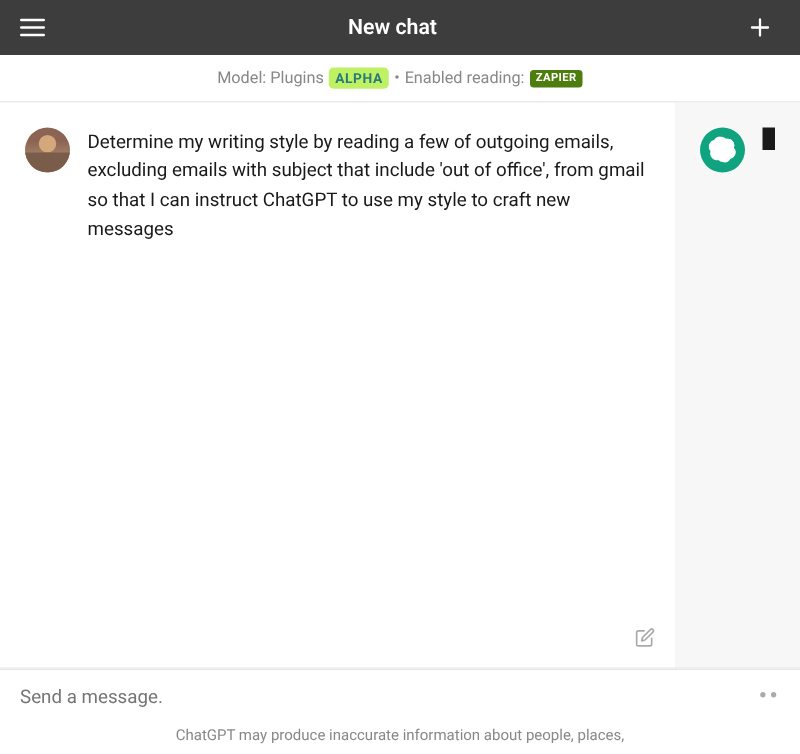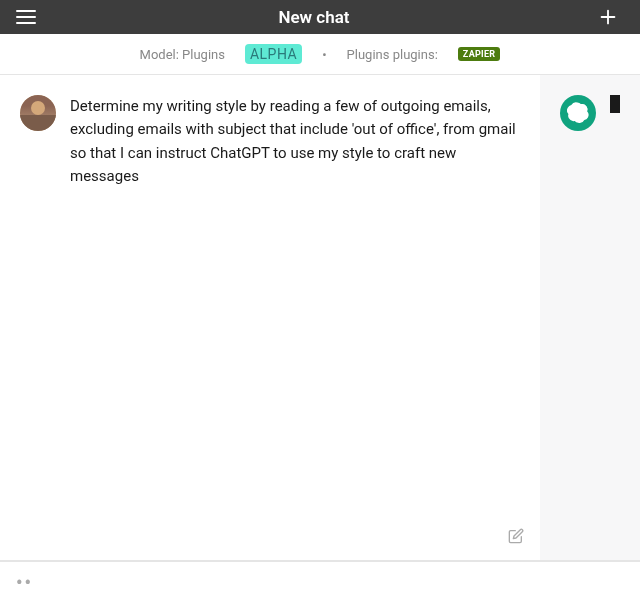--- a/index.html
+++ b/index.html
@@ -18,21 +18,21 @@
       flex-direction: column;
     }
 
     
     .header {
       background: #3d3d3d;
       display: flex;
       align-items: center;
       justify-content: space-between;
       padding: 0 16px;
-      height: 34px;
+      height: 44px;
       flex-shrink: 0;
     }
 
     .header-title {
       color: #fff;
       font-size: 17px;
       font-weight: 600;
     }
 
     .header-icon {
@@ -60,36 +60,36 @@
       background: #fff;
       border-radius: 1px;
     }
 
     
     .model-bar {
       background: #fff;
       display: flex;
       align-items: center;
       justify-content: center;
-      gap: 20px;
+      gap: 4px;
       padding: 10px 18px;
       border-bottom: 1px solid #e5e5e5;
       flex-shrink: 0;
     }
 
     .model-label {
       font-size: 13px;
       color: #888;
     }
 
     .alpha-badge {
-      background: #5eead4;
+      background: #bef264;
       color: #2a7a7a;
-      font-size: 14px;
-      font-weight: 400;
+      font-size: 11px;
+      font-weight: 700;
       padding: 2px 5px;
       border-radius: 4px;
       letter-spacing: 0.5px;
     }
 
     .dot-separator {
       color: #888;
       font-size: 13px;
     }
 
@@ -285,21 +285,21 @@
       <line x1="12" y1="5" x2="12" y2="19"></line>
       <line x1="5" y1="12" x2="19" y2="12"></line>
     </svg>
   </div>
 </div>
 
 <div class="model-bar">
   <span class="model-label">Model: Plugins</span>
   <span class="alpha-badge">ALPHA</span>
   <span class="dot-separator">•</span>
-  <span class="enabled-label">Plugins plugins:</span>
+  <span class="enabled-label">Enabled reading:</span>
   <span class="plugin-logo">ZAPIER</span>
 </div>
 
 <div class="chat-area">
 
   <div class="user-message-container">
     <div class="avatar">
       <div class="avatar-img"></div>
     </div>
     <p class="user-message-text">Determine my writing style by reading a few of outgoing emails, excluding emails with subject that include 'out of office', from gmail so that I can instruct ChatGPT to use my style to craft new messages</p>
@@ -323,15 +323,17 @@
     </div>
     <div class="bot-cursor"></div>
   </div>
 
   <div class="empty-space"></div>
 
 </div>
 
 <div class="input-section">
   <div class="input-container">
+    <input type="text" class="message-input" placeholder="Send a message." style="">
     <span class="input-more-icon">••</span>
   </div>
+  <div class="disclaimer">ChatGPT may produce inaccurate information about people, places,</div>
 </div>
 
 </body></html>

